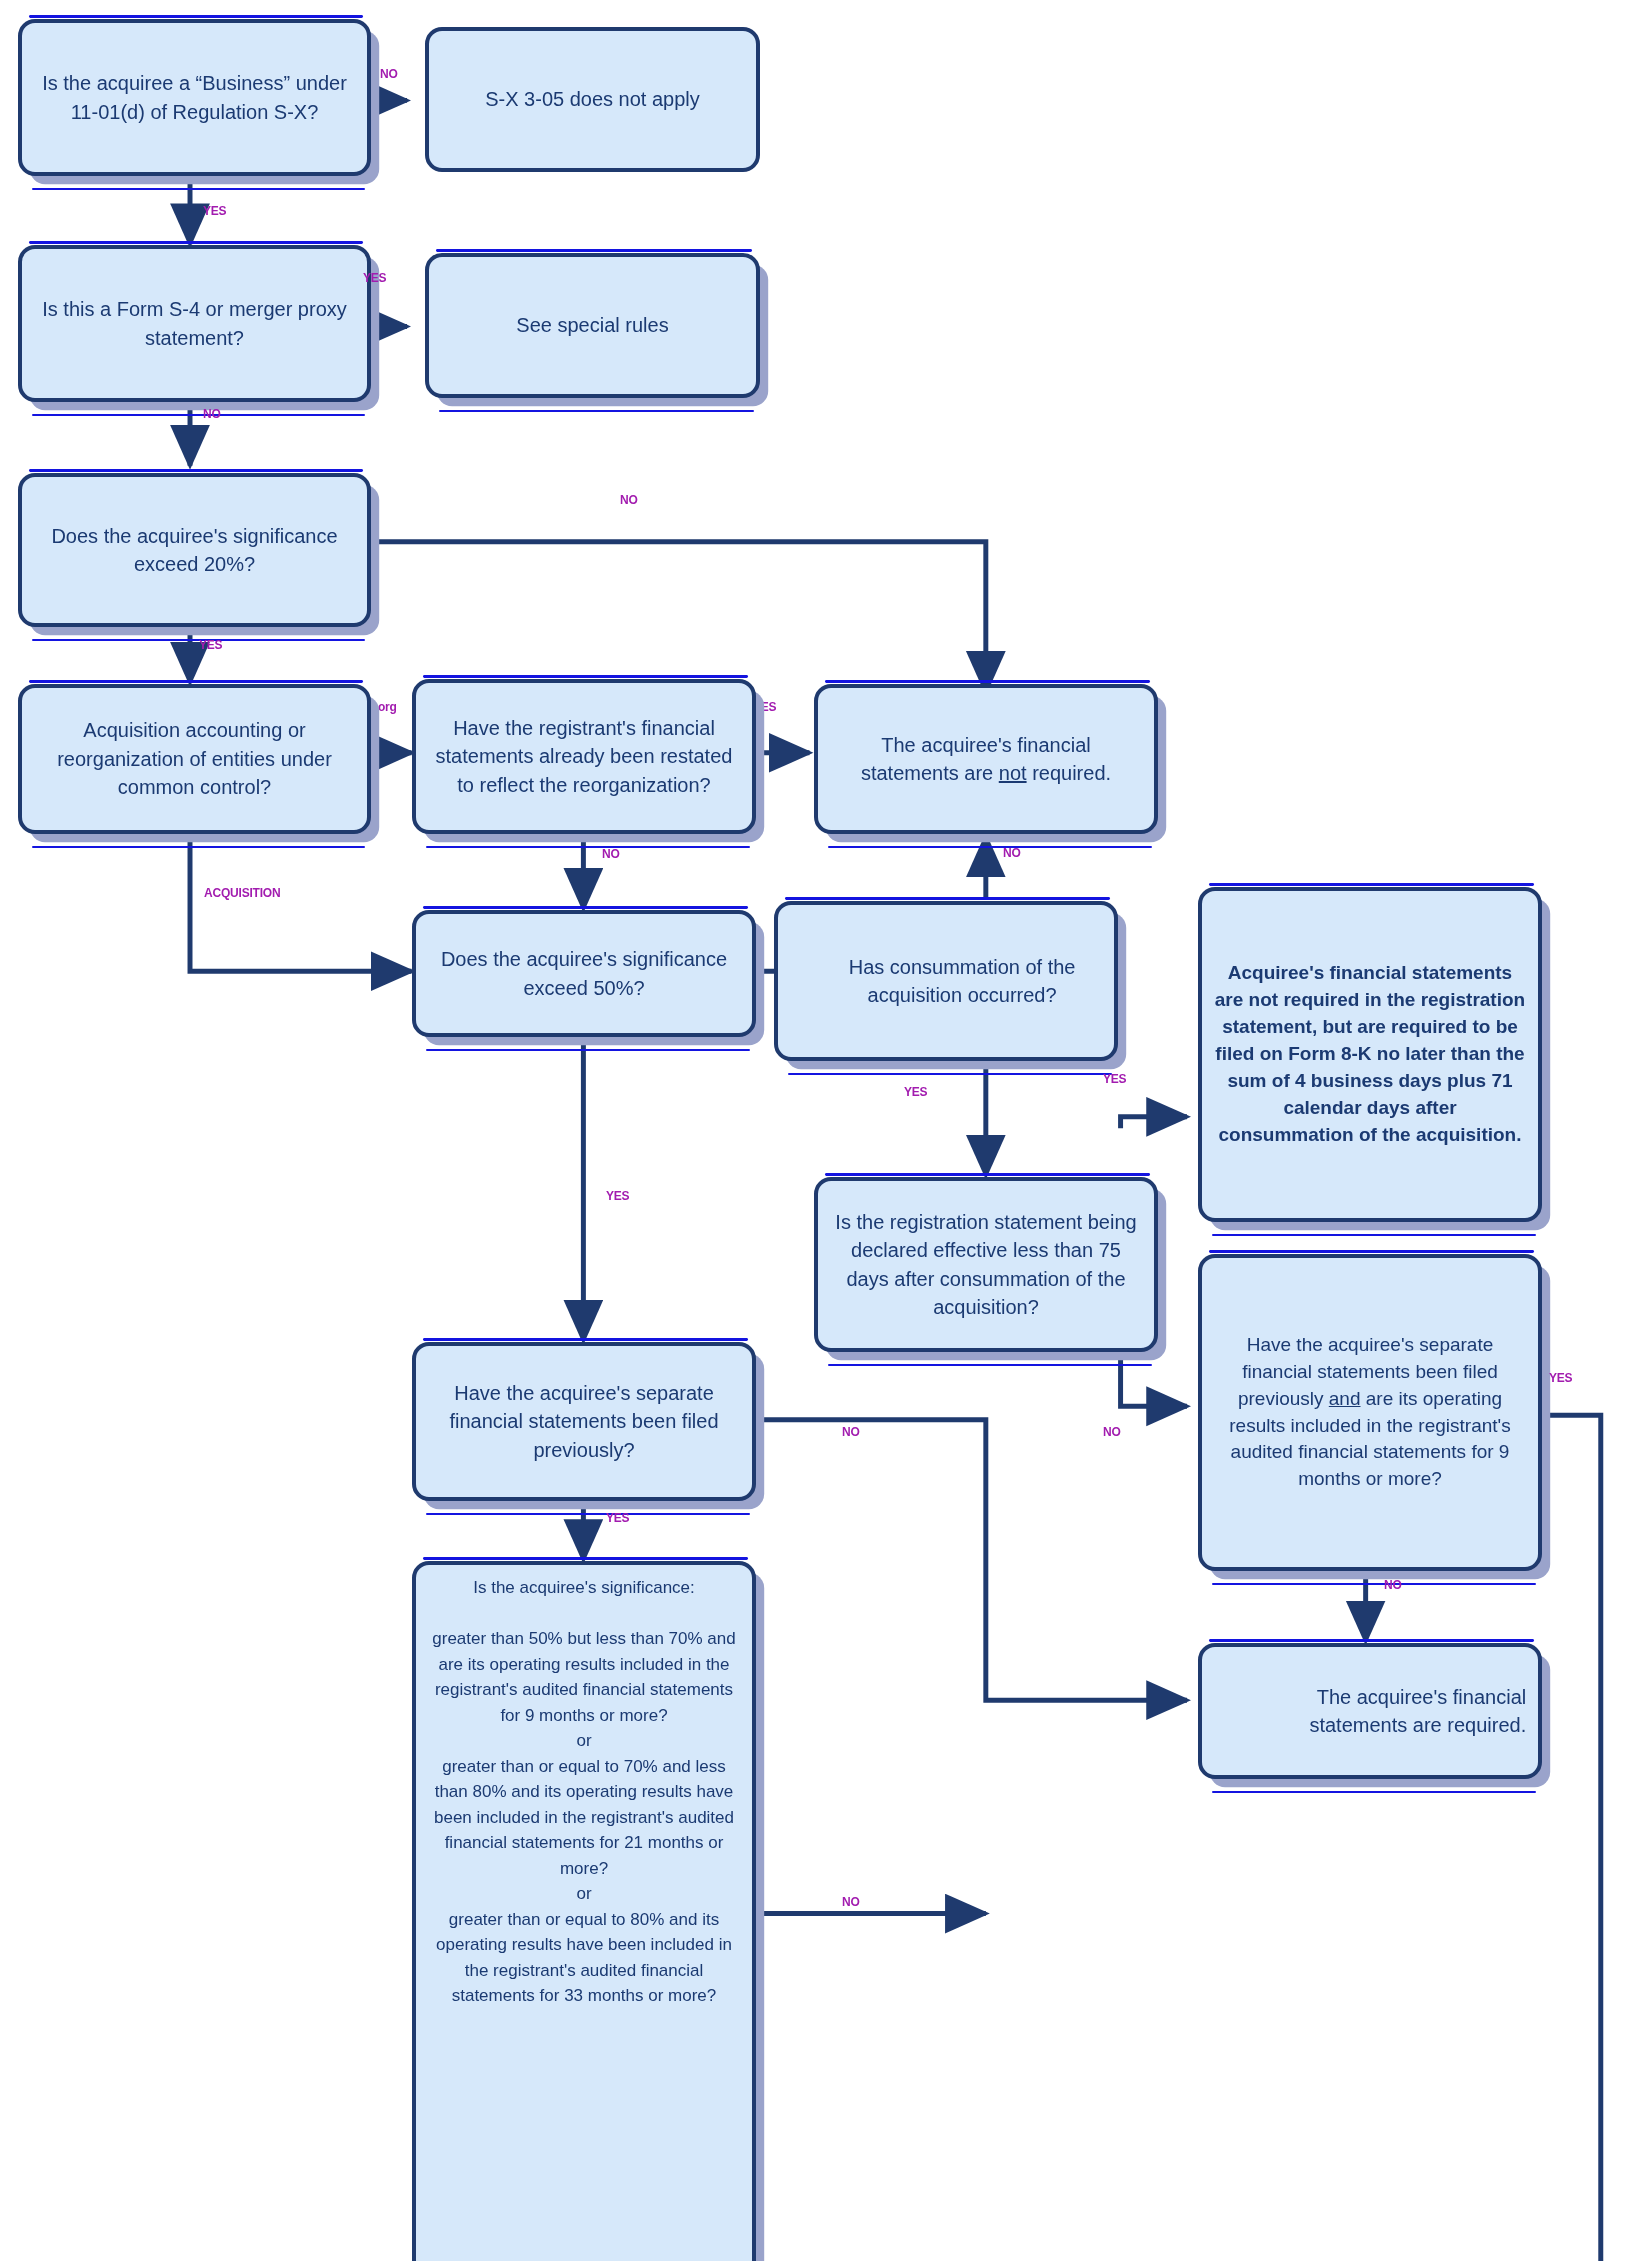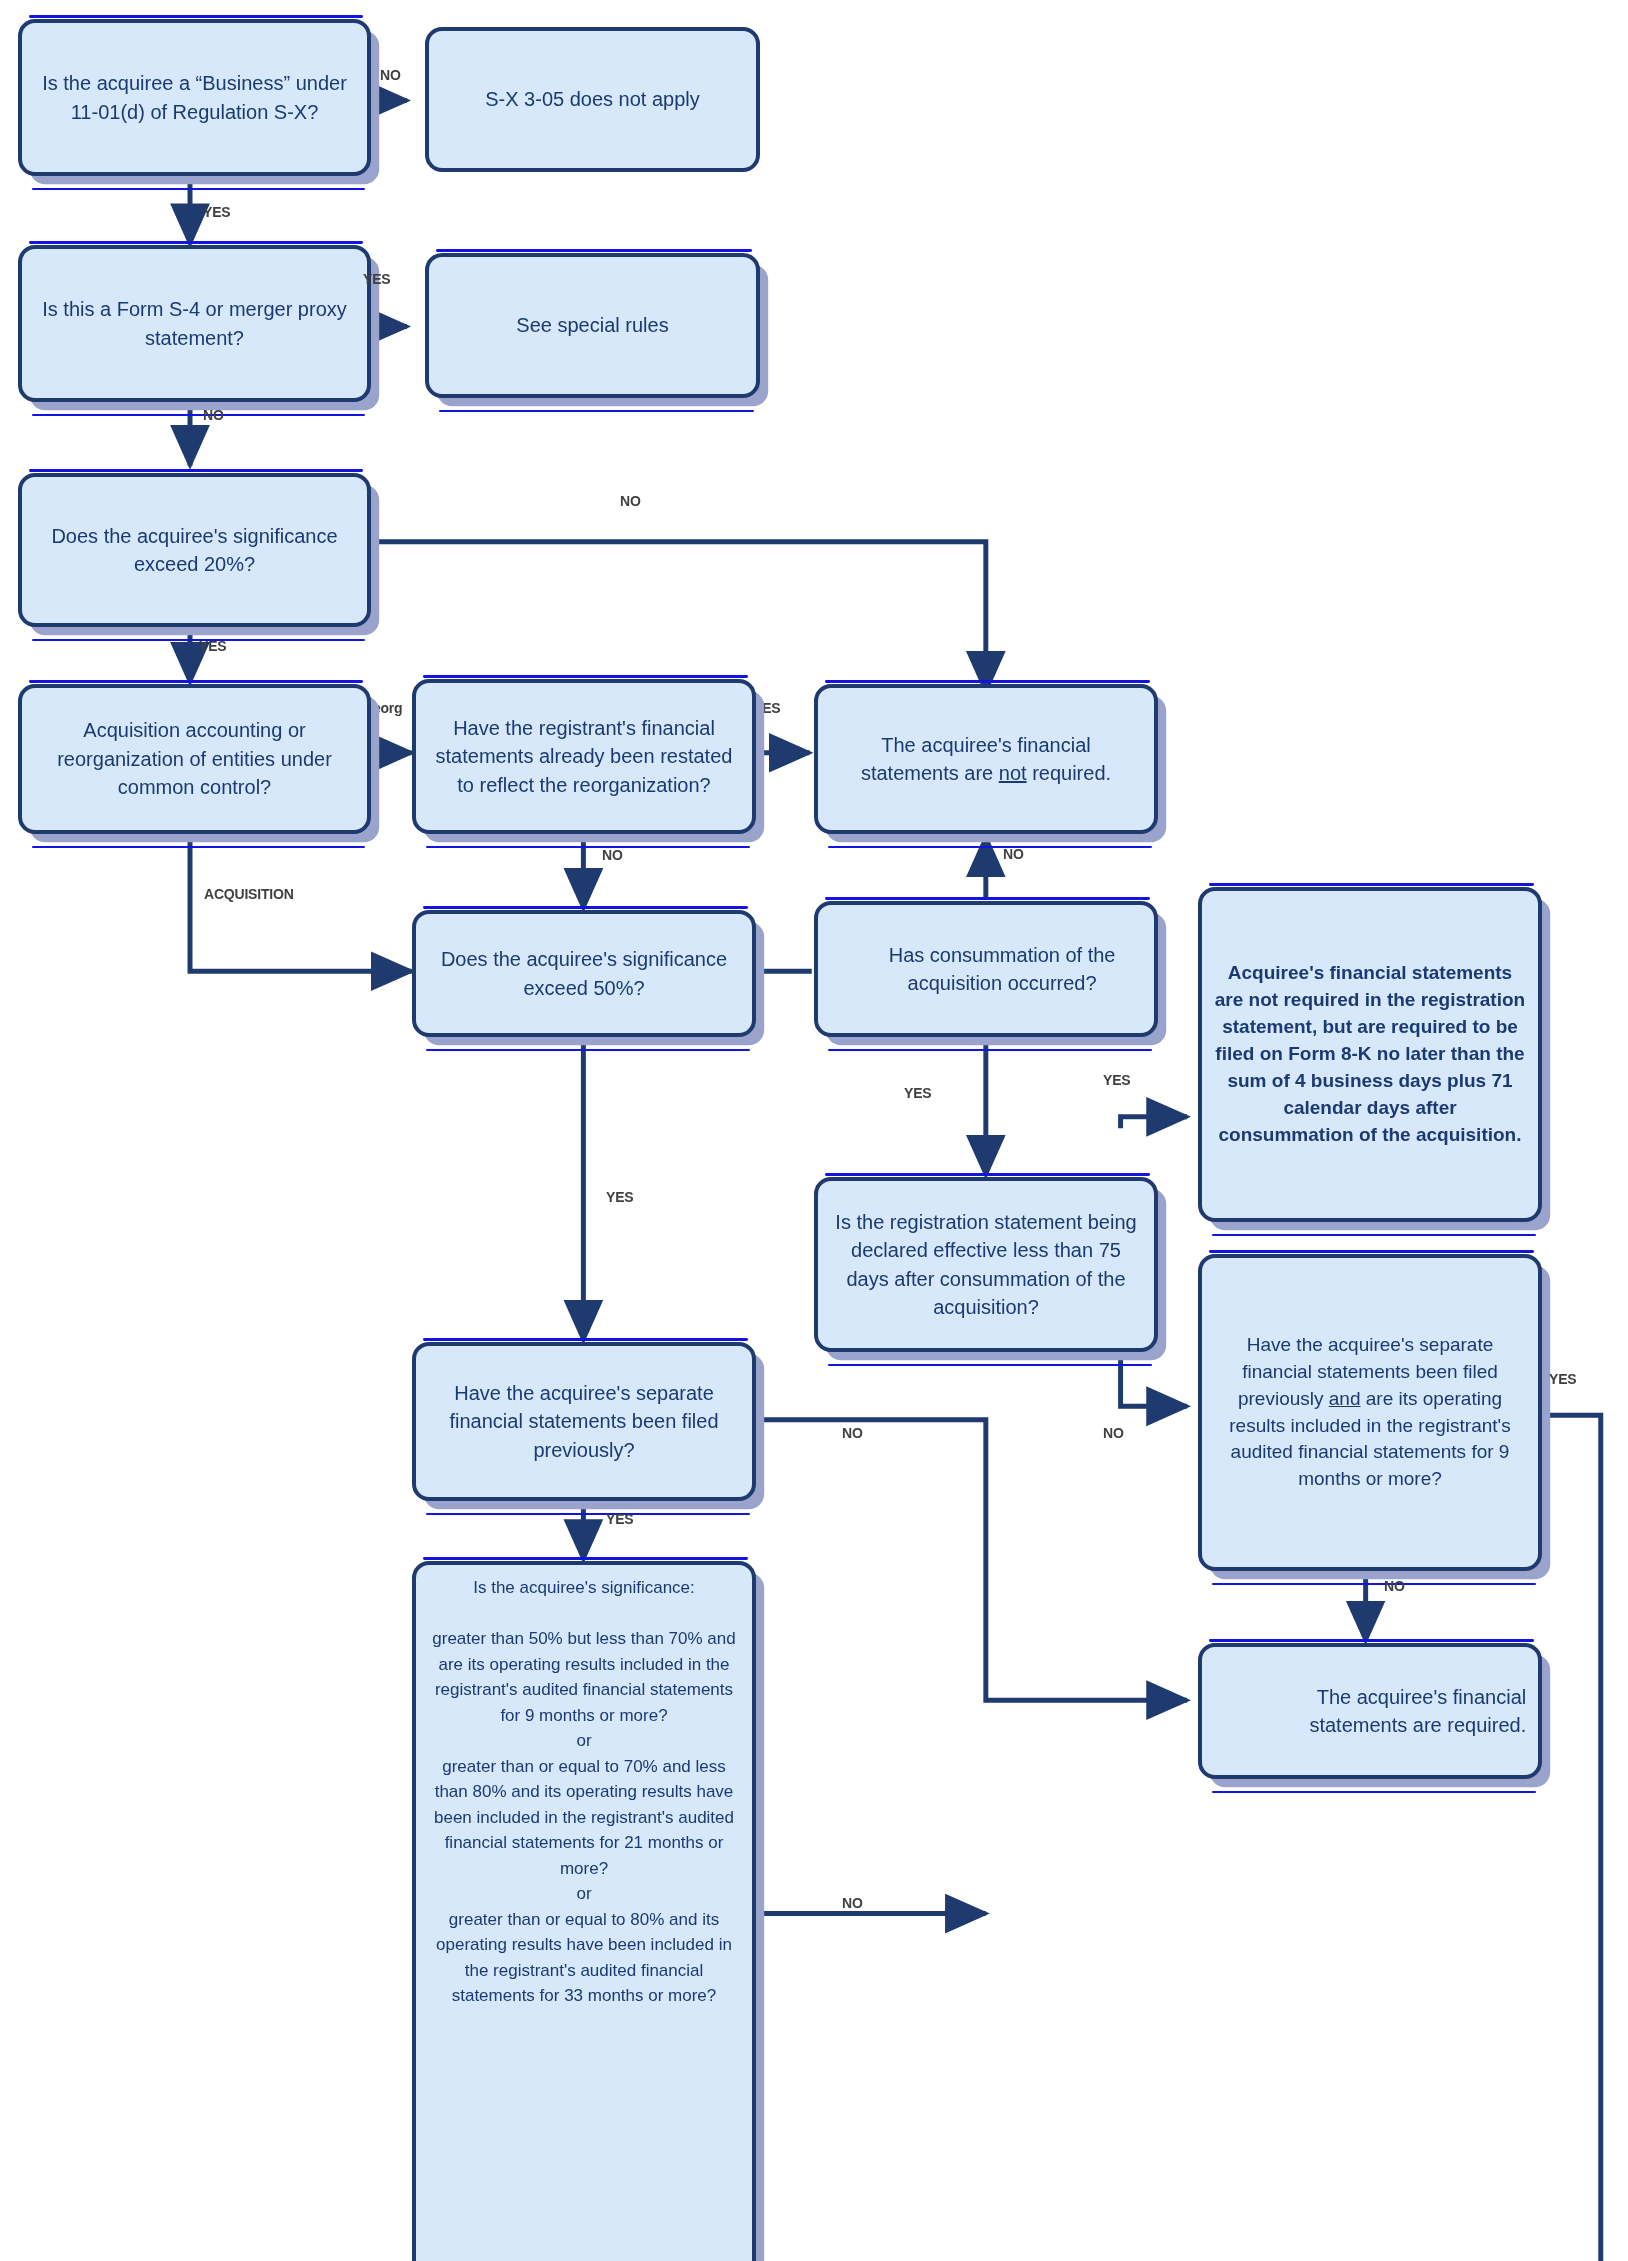--- a/index.html
+++ b/index.html
@@ -62,23 +62,23 @@
   
   svg.edges {
     position: absolute;
     left: 0; top: 0;
     width: 1628px; height: 2713px;
     z-index: 2;
     overflow: visible;
   }
   .elabel {
     position: absolute;
-    font-size: 14px;
+    font-size: 12px;
     font-weight: bold;
-    color: #404040;
+    color: #a21caf;
     letter-spacing: -0.2px;
     white-space: nowrap;
     z-index: 6;
     text-align: center;
   }
   .elabel.clip {
     z-index: 3;
   }
 </style>
 </head>
@@ -194,21 +194,21 @@
   <div class="node" style="left:814px; top:684px; width:344px; height:150px;">
     <span class="txt">
       <span>The acquiree's financial statements are </span><u>not</u><span> required.</span>
     </span>
   </div>
 
   <div class="node" style="left:412px; top:910px; width:344px; height:127px;">
     <span class="txt">Does the acquiree's significance exceed 50%?</span>
   </div>
 
-  <div class="node" style="left:814px; top:901px; width:344px; height:136px;padding-left:44px;">
+  <div class="node" style="left:774px; top:901px; width:344px; height:160px;padding-left:44px;">
     <span class="txt">Has consummation of the acquisition occurred?</span>
   </div>
 
   <div class="node small" style="left:1198px; top:887px; width:344px; height:335px;font-weight:bold;">
     <span class="txt">Acquiree's financial statements are not required in the registration statement, but are required to be filed on Form 8-K no later than the sum of 4 business days plus 71 calendar days after consummation of the acquisition.</span>
   </div>
 
   <div class="node" style="left:814px; top:1177px; width:344px; height:175px;">
     <span class="txt">Is the registration statement being declared effective less than 75 days after consummation of the acquisition?</span>
   </div>

